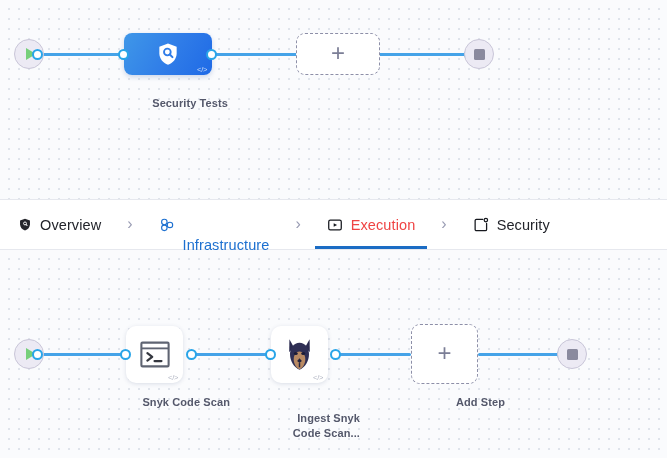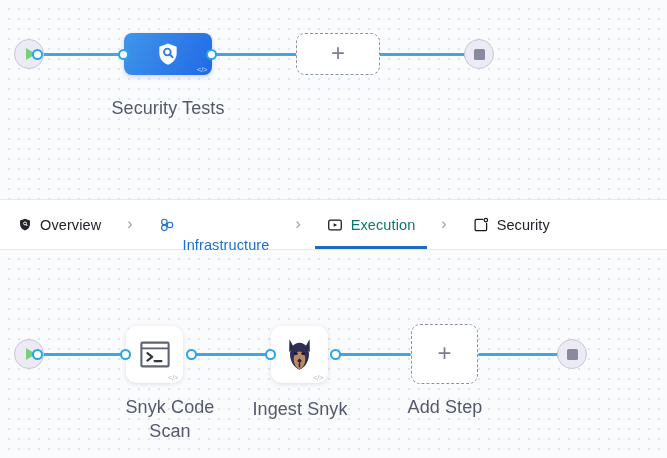--- a/index.html
+++ b/index.html
@@ -125,25 +125,26 @@
     box-shadow: 0 1px 4px rgba(60,80,120,.17);
     display: flex;
     align-items: center;
     justify-content: center;
   }
   .step-node .code-badge { color: #b3b7c4; }
 
   
   .caption {
     position: absolute;
-    text-align: center;
-    font-size: 18px;
+    text-align: right;
+    font-size: 11px;
     color: #54586b;
     line-height: 1.35;
     letter-spacing: .1px;
+    font-weight: bold;
   }
 
   
   #tab-bar {
     position: absolute;
     left: 0;
     top: 199px;
     width: 667px;
     height: 51px;
     background: #ffffff;
@@ -162,21 +163,21 @@
     position: relative;
     cursor: pointer;
     white-space: nowrap;
   }
   .tab-label {
     font-size: 14.5px;
     color: #22242b;
     letter-spacing: .1px;
   }
   .tab.is-link .tab-label { color: #1d70d0; margin-top: 41px; }
-  .tab.is-active .tab-label { color: #0f766e; text-align: right; }
+  .tab.is-active .tab-label { color: #ef4444; text-align: right; }
   .tab.is-active::after {
     content: "";
     position: absolute;
     left: -8px; right: -8px;
     bottom: 0;
     height: 3px;
     background: #1b6cc4;
   }
   .tab-sep {
     color: #9a9db4;
@@ -307,22 +308,23 @@
       <path d="M15 13.2 C18.4 13.2 20.6 16.6 20.6 20.6 C20.6 25.2 18.2 28.9 15 30.4 C11.8 28.9 9.4 25.2 9.4 20.6 C9.4 16.6 11.6 13.2 15 13.2 Z" fill="#b98a63"></path>
       <ellipse cx="11.4" cy="15.1" rx="1.9" ry="1.5" fill="#1d1d38"></ellipse>
       <ellipse cx="18.6" cy="15.1" rx="1.9" ry="1.5" fill="#1d1d38"></ellipse>
       <path d="M15 19.6 L17.3 22.2 L15 24.3 L12.7 22.2 Z" fill="#23233f"></path>
       <path d="M15 24.3 L15 28.4" stroke="#23233f" stroke-width="1.4"></path>
     </svg>
     <span class="code-badge">&lt;/&gt;</span>
   </div>
   <div class="port" style="left:265px; top:99px;"></div>
   <div class="port" style="left:330px; top:99px;"></div>
-  <div class="caption" style="left:240px; top:147px; width:120px;">
+  <div class="caption" style="left:240px; top:161px; width:120px;">
     <div>Ingest Snyk</div>
+    <div>Code Scan...</div>
   </div>
 
   <div class="add-node" style="left:411px; top:74px; width:67px; height:60px;">
     <span class="plus-glyph">+</span>
   </div>
   <div class="caption" style="left:385px; top:145px; width:120px;">Add Step</div>
 
   <div class="port" style="left:557px; top:99px;"></div>
   <div class="terminal-node" style="left:557px; top:89px;">
     <span class="stop-sq"></span>

